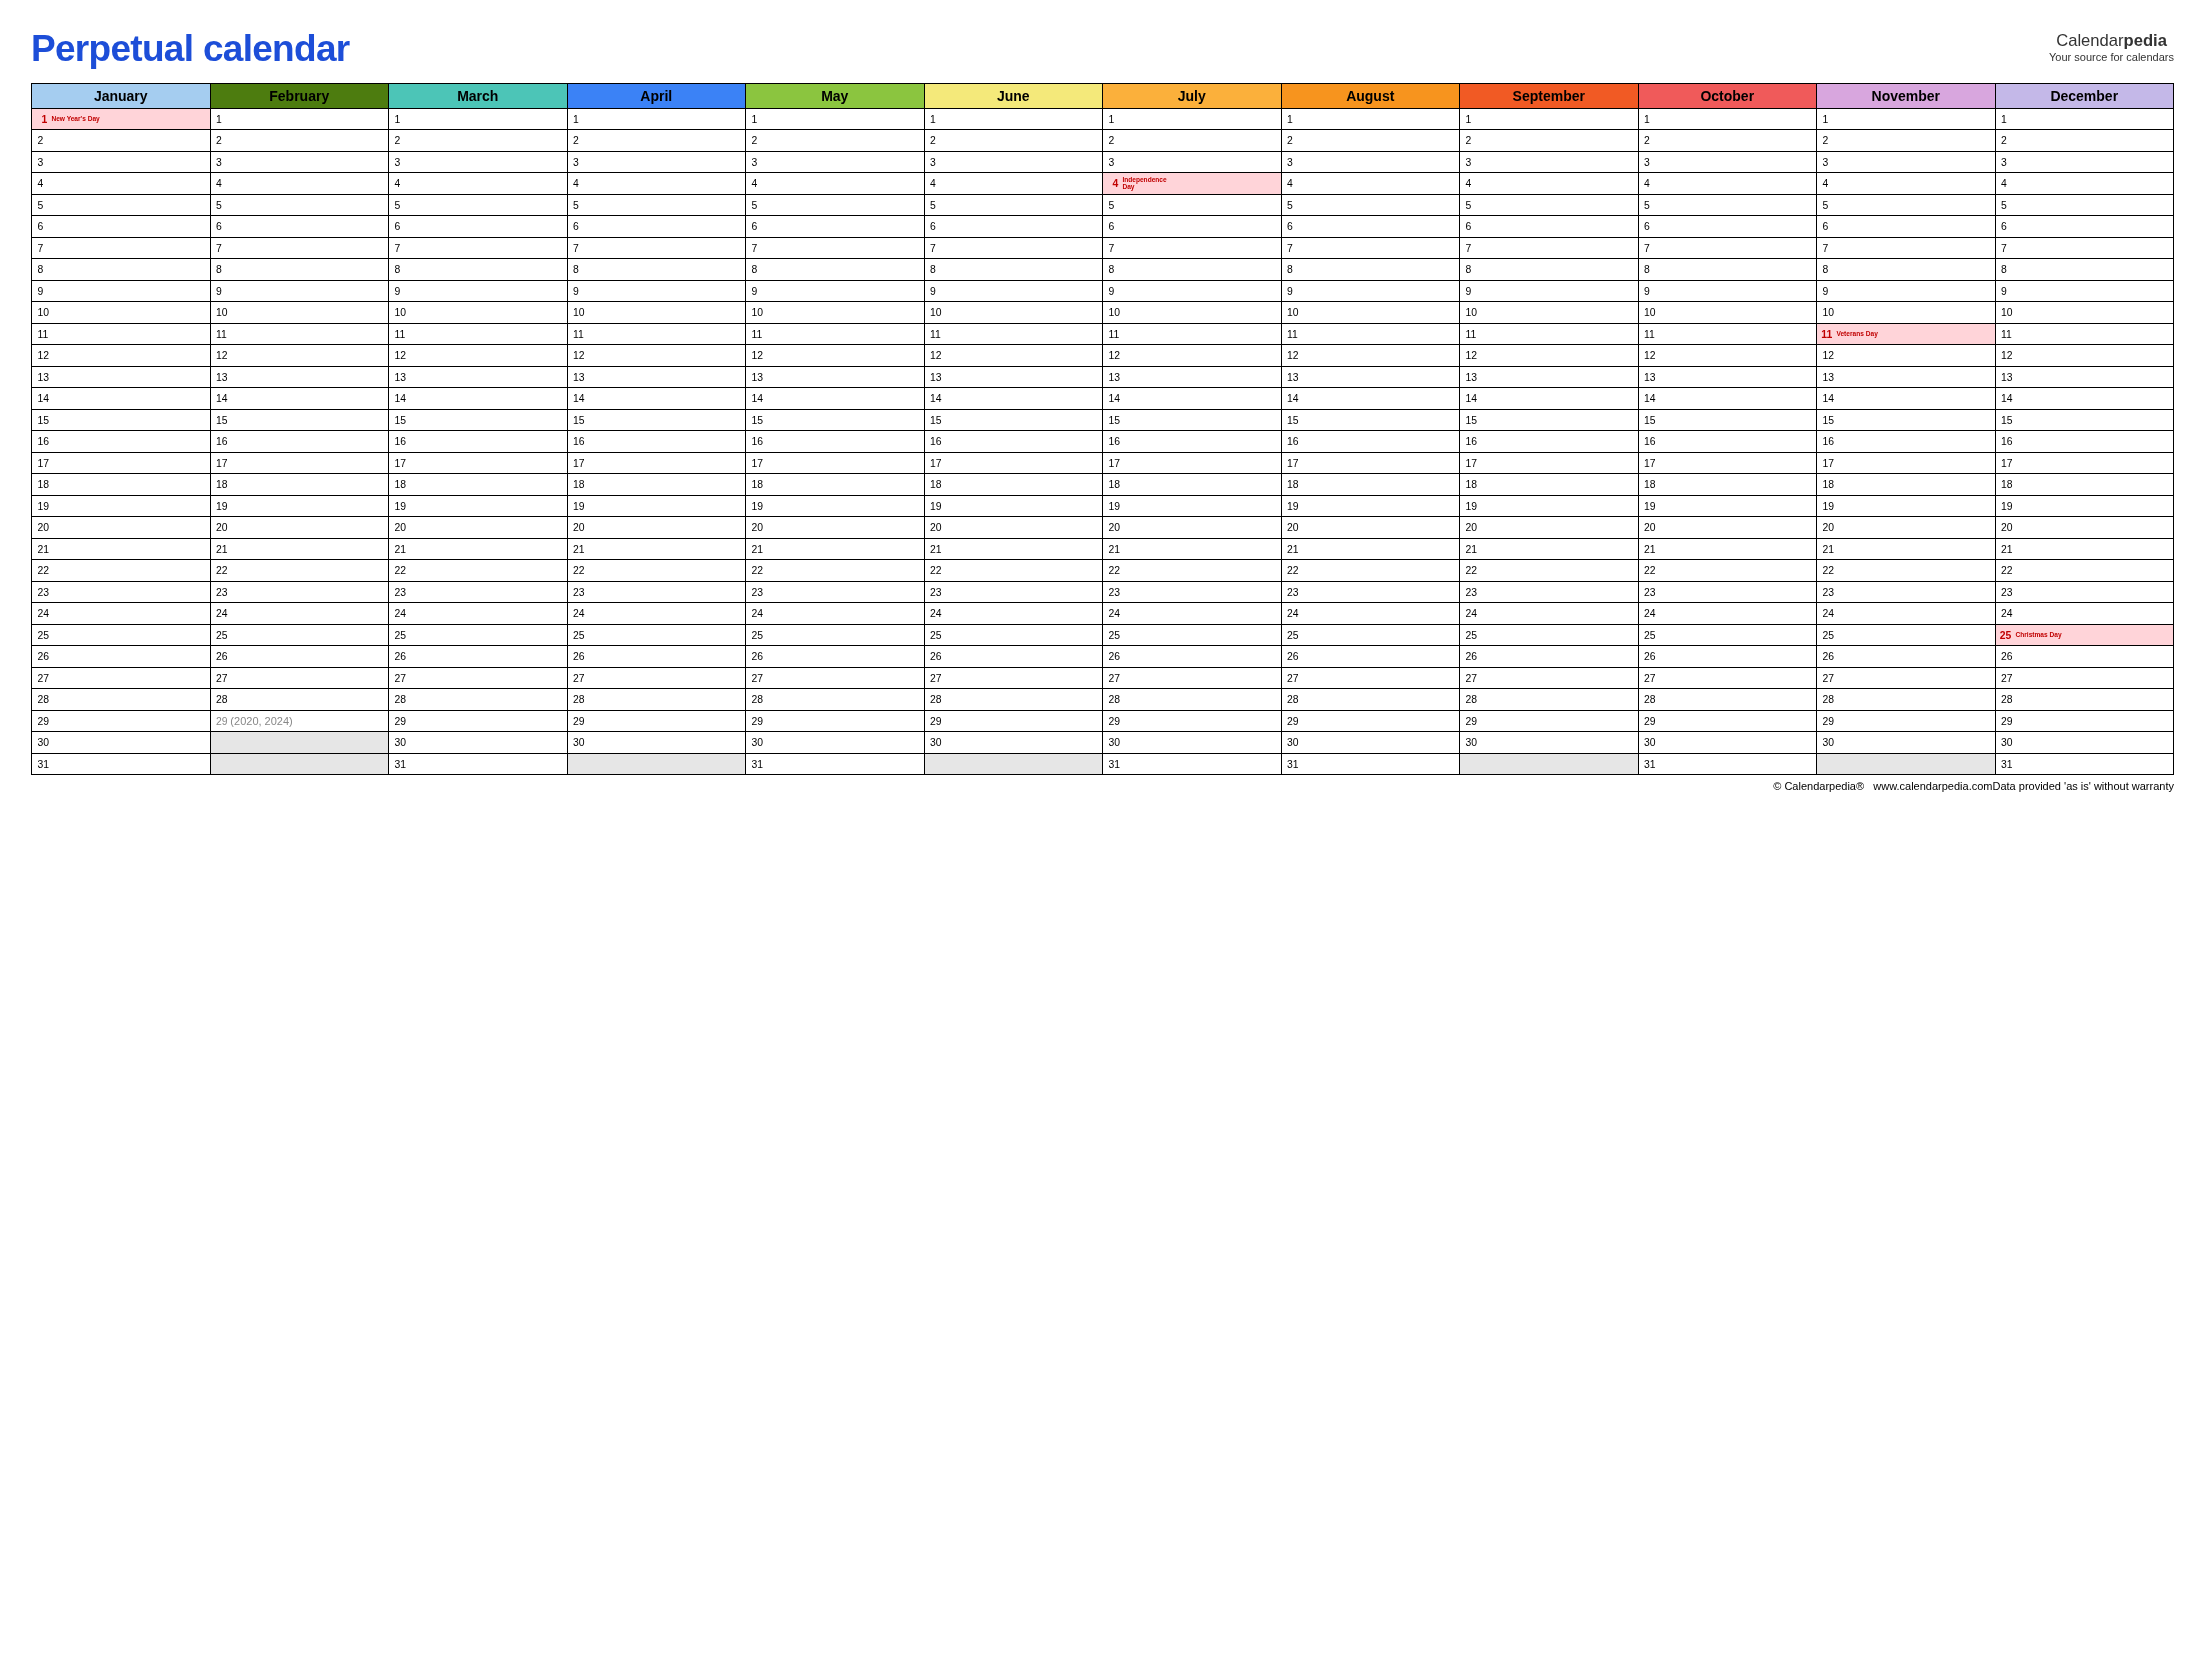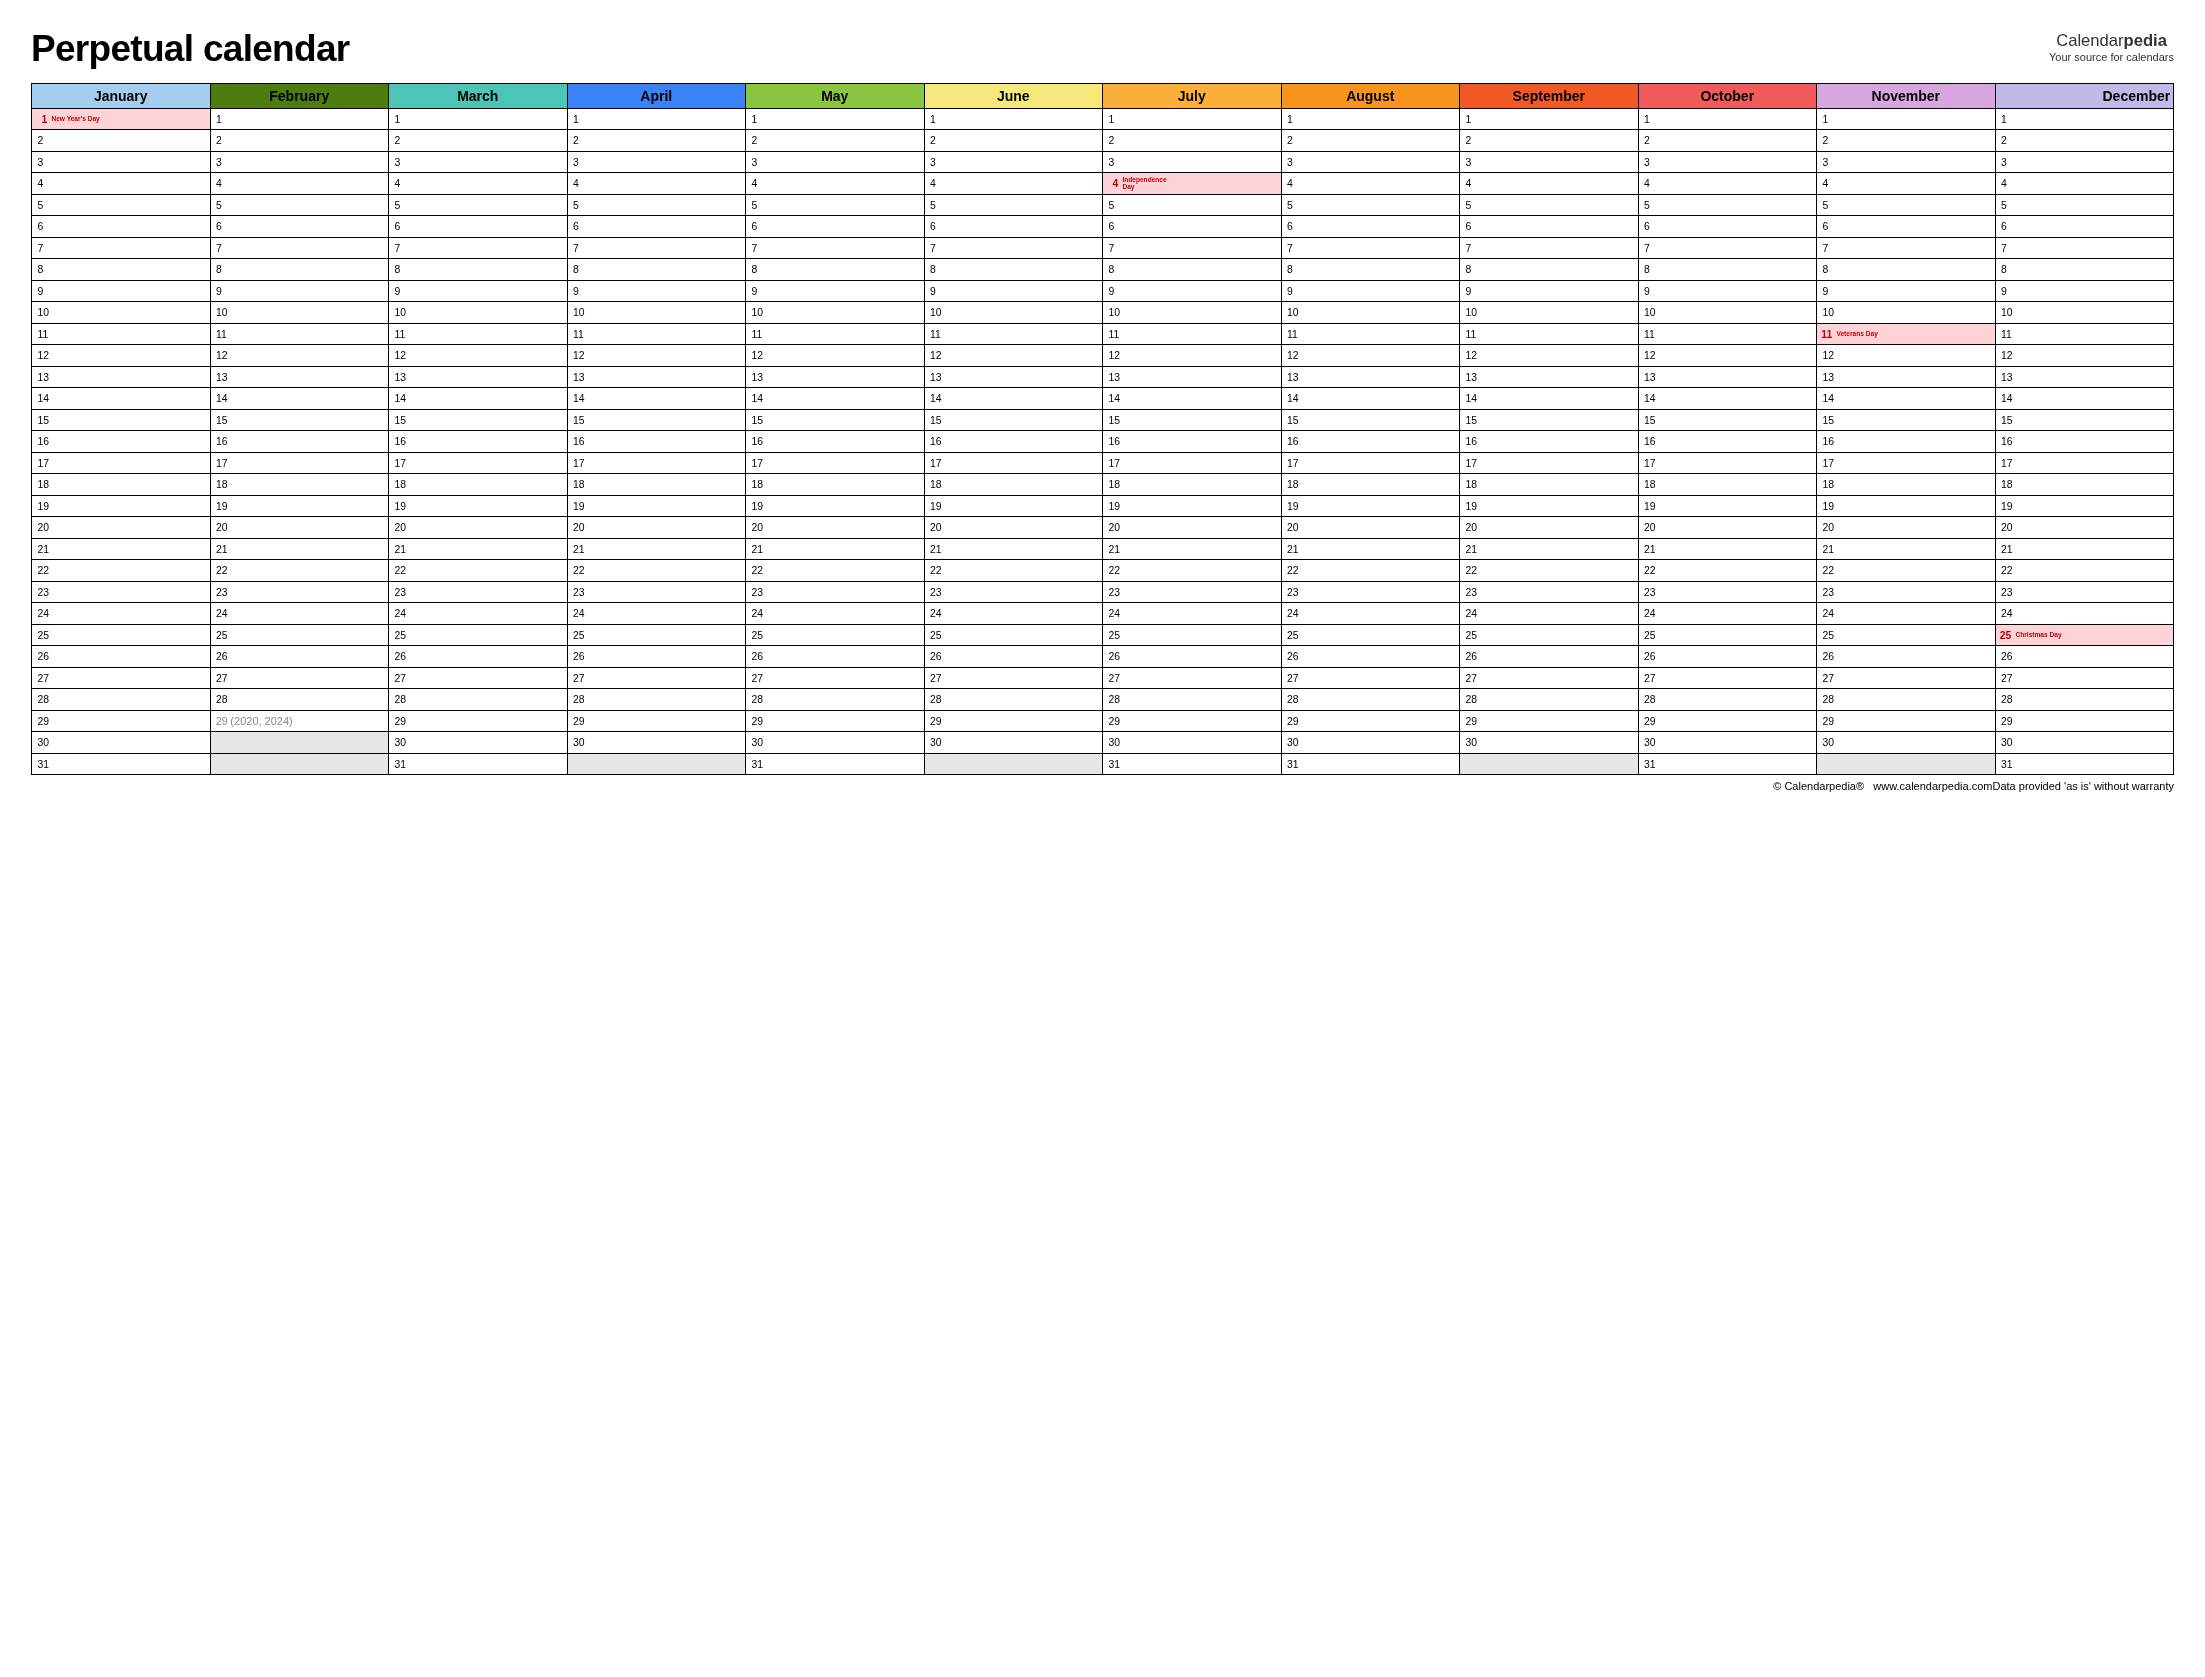--- a/index.html
+++ b/index.html
@@ -10,21 +10,21 @@
   }
   .header {
     display: flex;
     justify-content: space-between;
     align-items: flex-start;
     margin-bottom: 12.5px;
   }
   .title {
     font-size: 37px;
     font-weight: bold;
-    color: #000000;
+    color: #1d4ed8;
     letter-spacing: -0.7px;
   }
   .brand {
     text-align: right;
     margin-top: 2.8px;
   }
   .brand-name {
     font-size: 16.6px;
     color: #333;
     text-align: center;
@@ -117,21 +117,21 @@
         <th style="background: #4d7c0f;">February</th>
         <th style="background: rgb(76, 197, 183);">March</th>
         <th style="background: #3b82f6;">April</th>
         <th style="background: rgb(139, 197, 63);">May</th>
         <th style="background: rgb(244, 233, 122);">June</th>
         <th style="background: rgb(251, 176, 59);">July</th>
         <th style="background: rgb(247, 148, 30);">August</th>
         <th style="background: rgb(241, 90, 36);">September</th>
         <th style="background: rgb(240, 90, 90);">October</th>
         <th style="background: rgb(216, 166, 222);">November</th>
-        <th style="background: rgb(196, 184, 232); text-align: right;">December</th>
+        <th style="background: rgb(196, 184, 232);">December</th>
       </tr>
     </thead>
   <tbody id="cal-body">
       <tr>
         <td class="holiday">
           <div class="hwrap">
             <span class="hnum">1</span>
             <span class="hname">New Year's Day</span>
           </div>
         </td>

